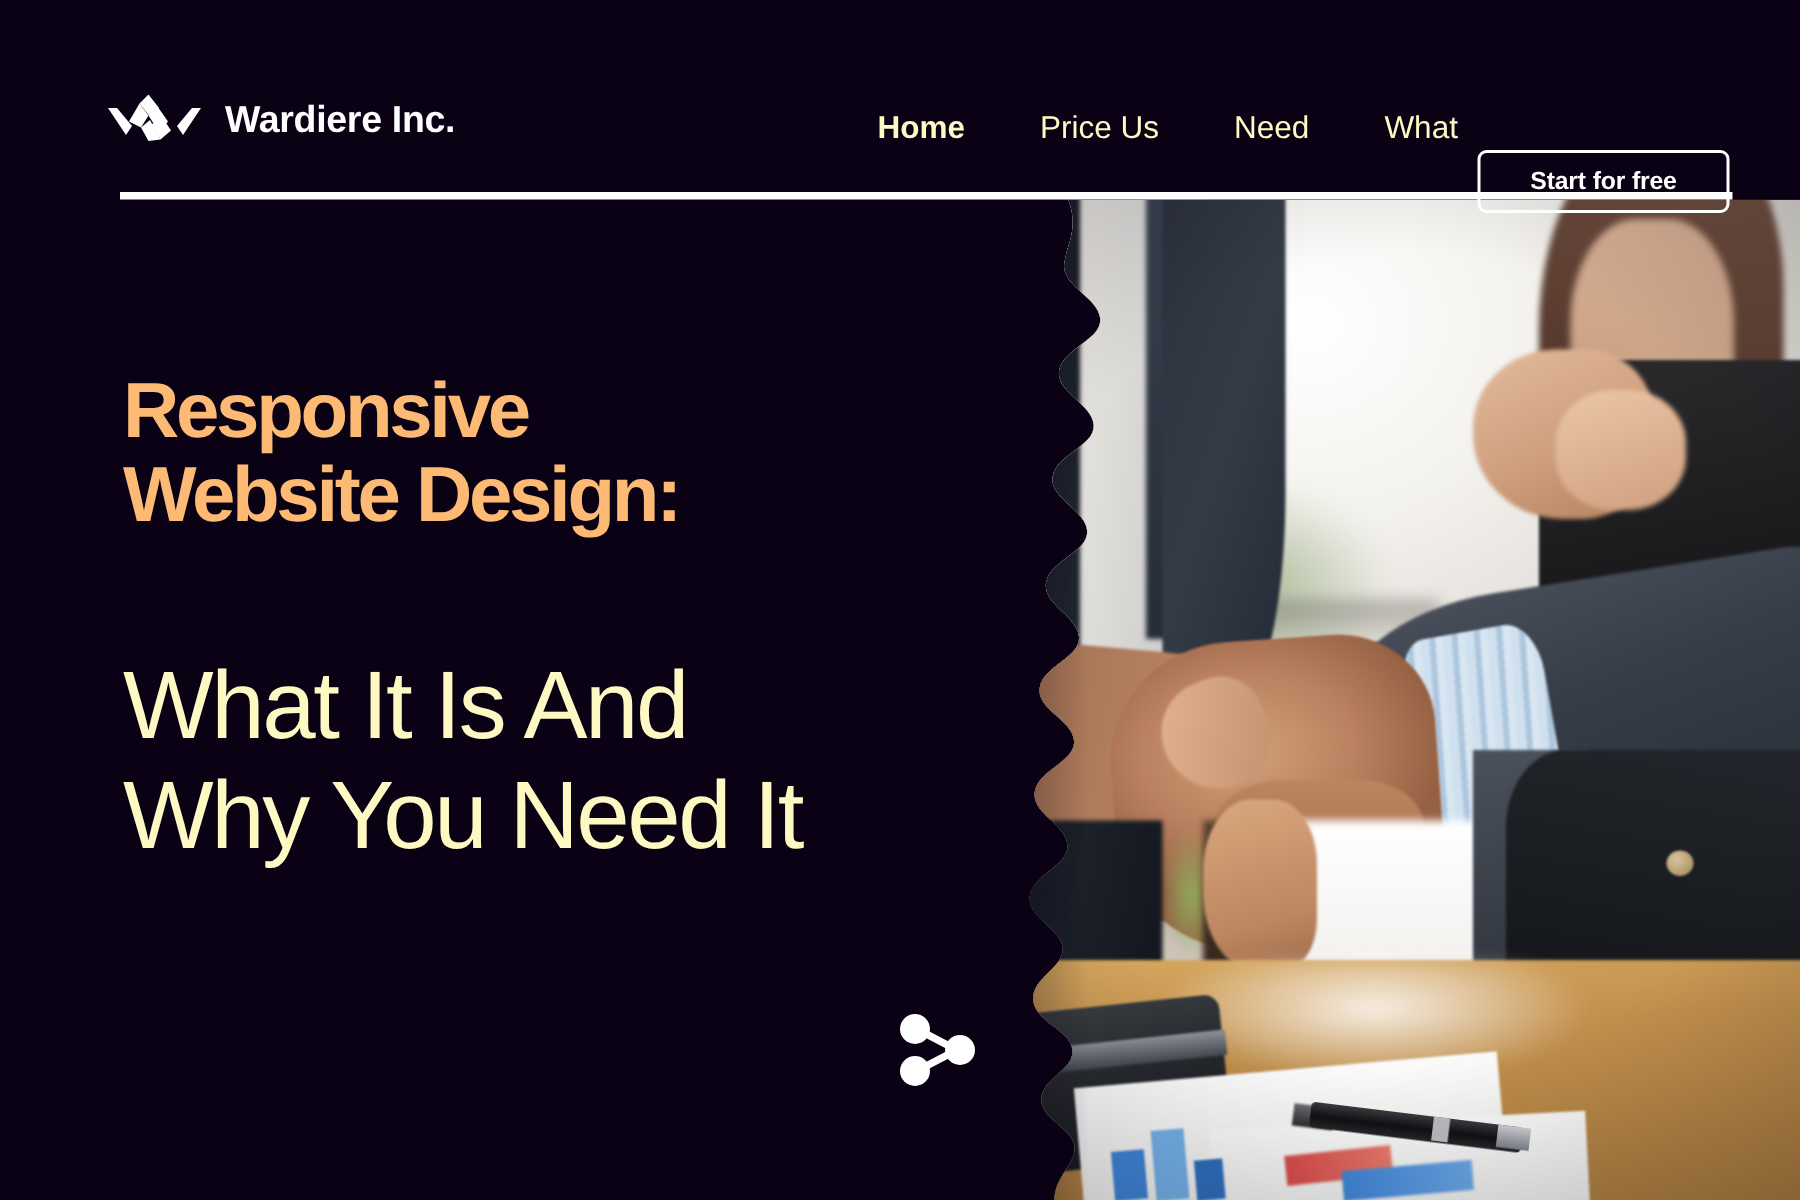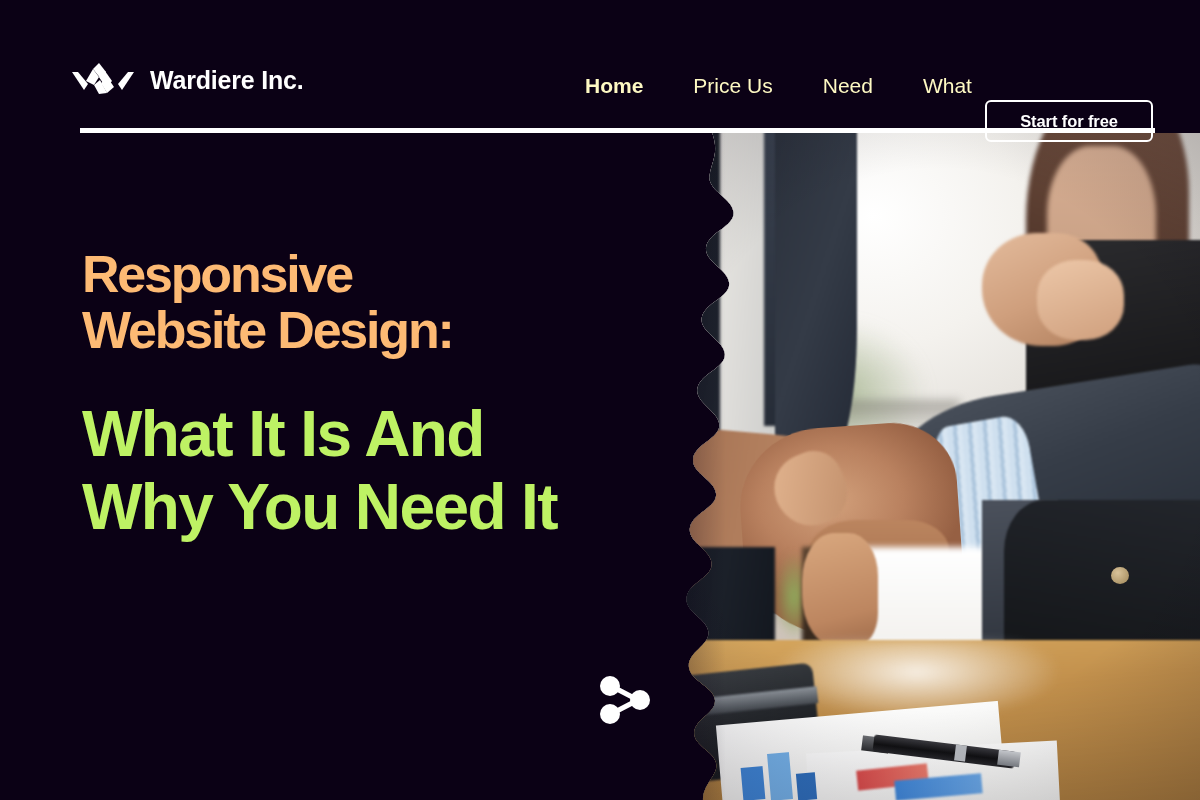--- a/index.html
+++ b/index.html
@@ -368,24 +368,24 @@
   }
   .hero-title {
     color:#fdba74;
     font-size:52px;
     font-weight:700;
     line-height:1.08;
     letter-spacing:-2.2px;
     white-space:pre-line;
   }
   .hero-subtitle {
-    margin-top:40px;
-    color:#bef264;
+    margin-top:76px;
+    color:#fef9c3;
     font-size:64px;
-    font-weight:700;
+    font-weight:400;
     line-height:1.13;
     letter-spacing:-1.6px;
     white-space:pre-line;
   }
 
   
   .share-button {
     position:absolute; left:592px; top:667px;
     width:66px; height:66px;
     z-index:18;

